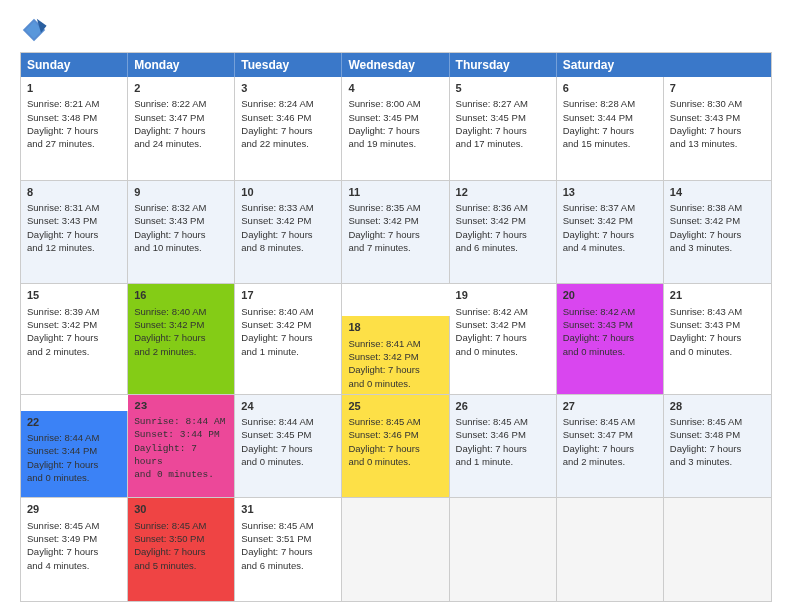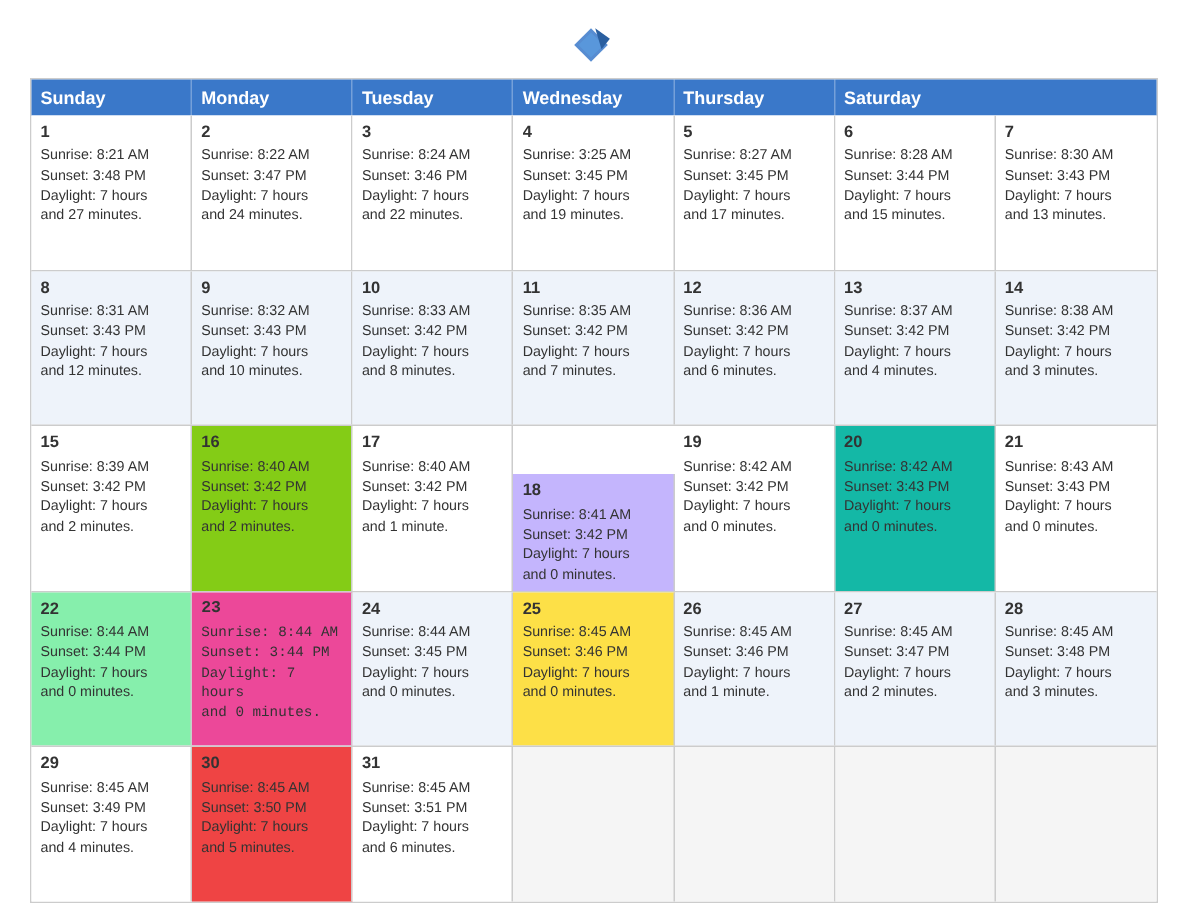--- a/index.html
+++ b/index.html
@@ -9,21 +9,20 @@
       width: 792px;
       height: 612px;
       overflow: hidden;
     }
     .page {
       width: 792px;
       height: 612px;
       padding: 16px 20px 10px 20px;
       display: flex;
       flex-direction: column;
-      align-items: center;
     }
     .header {
       display: flex;
       justify-content: space-between;
       align-items: flex-start;
       margin-bottom: 8px;
     }
     .logo {
       display: flex;
       align-items: center;
@@ -157,21 +156,21 @@
           </div>
           <div class="cal-cell" style="background: rgb(255, 255, 255);">
             <span class="day-num">3</span>
             <div>Sunrise: 8:24 AM</div>
             <div>Sunset: 3:46 PM</div>
             <div>Daylight: 7 hours</div>
             <div>and 22 minutes.</div>
           </div>
           <div class="cal-cell" style="background: rgb(255, 255, 255);">
             <span class="day-num">4</span>
-            <div>Sunrise: 3:25 AM</div>
+            <div>Sunrise: 8:00 AM</div>
             <div>Sunset: 3:45 PM</div>
             <div>Daylight: 7 hours</div>
             <div>and 19 minutes.</div>
           </div>
           <div class="cal-cell" style="background: rgb(255, 255, 255);">
             <span class="day-num">5</span>
             <div>Sunrise: 8:27 AM</div>
             <div>Sunset: 3:45 PM</div>
             <div>Daylight: 7 hours</div>
             <div>and 17 minutes.</div>
@@ -257,51 +256,51 @@
             <div>Daylight: 7 hours</div>
             <div>and 2 minutes.</div>
           </div>
           <div class="cal-cell" style="background: rgb(255, 255, 255);">
             <span class="day-num">17</span>
             <div>Sunrise: 8:40 AM</div>
             <div>Sunset: 3:42 PM</div>
             <div>Daylight: 7 hours</div>
             <div>and 1 minute.</div>
           </div>
-          <div class="cal-cell" style="background: #c4b5fd; margin-top: 32px;">
+          <div class="cal-cell" style="background: #fde047; margin-top: 32px;">
             <span class="day-num">18</span>
             <div>Sunrise: 8:41 AM</div>
             <div>Sunset: 3:42 PM</div>
             <div>Daylight: 7 hours</div>
             <div>and 0 minutes.</div>
           </div>
           <div class="cal-cell" style="background: rgb(255, 255, 255);">
             <span class="day-num">19</span>
             <div>Sunrise: 8:42 AM</div>
             <div>Sunset: 3:42 PM</div>
             <div>Daylight: 7 hours</div>
             <div>and 0 minutes.</div>
           </div>
-          <div class="cal-cell" style="background: #14b8a6;">
+          <div class="cal-cell" style="background: #d946ef;">
             <span class="day-num">20</span>
             <div>Sunrise: 8:42 AM</div>
             <div>Sunset: 3:43 PM</div>
             <div>Daylight: 7 hours</div>
             <div>and 0 minutes.</div>
           </div>
           <div class="cal-cell" style="background: rgb(255, 255, 255);">
             <span class="day-num">21</span>
             <div>Sunrise: 8:43 AM</div>
             <div>Sunset: 3:43 PM</div>
             <div>Daylight: 7 hours</div>
             <div>and 0 minutes.</div>
           </div>
         </div>
         <div class="cal-row">
-          <div class="cal-cell" style="background: #86efac;">
+          <div class="cal-cell" style="background: #3b82f6; margin-top: 16px;">
             <span class="day-num">22</span>
             <div>Sunrise: 8:44 AM</div>
             <div>Sunset: 3:44 PM</div>
             <div>Daylight: 7 hours</div>
             <div>and 0 minutes.</div>
           </div>
           <div class="cal-cell" style="background: #ec4899; font-family: Liberation Mono, monospace;">
             <span class="day-num">23</span>
             <div>Sunrise: 8:44 AM</div>
             <div>Sunset: 3:44 PM</div>

